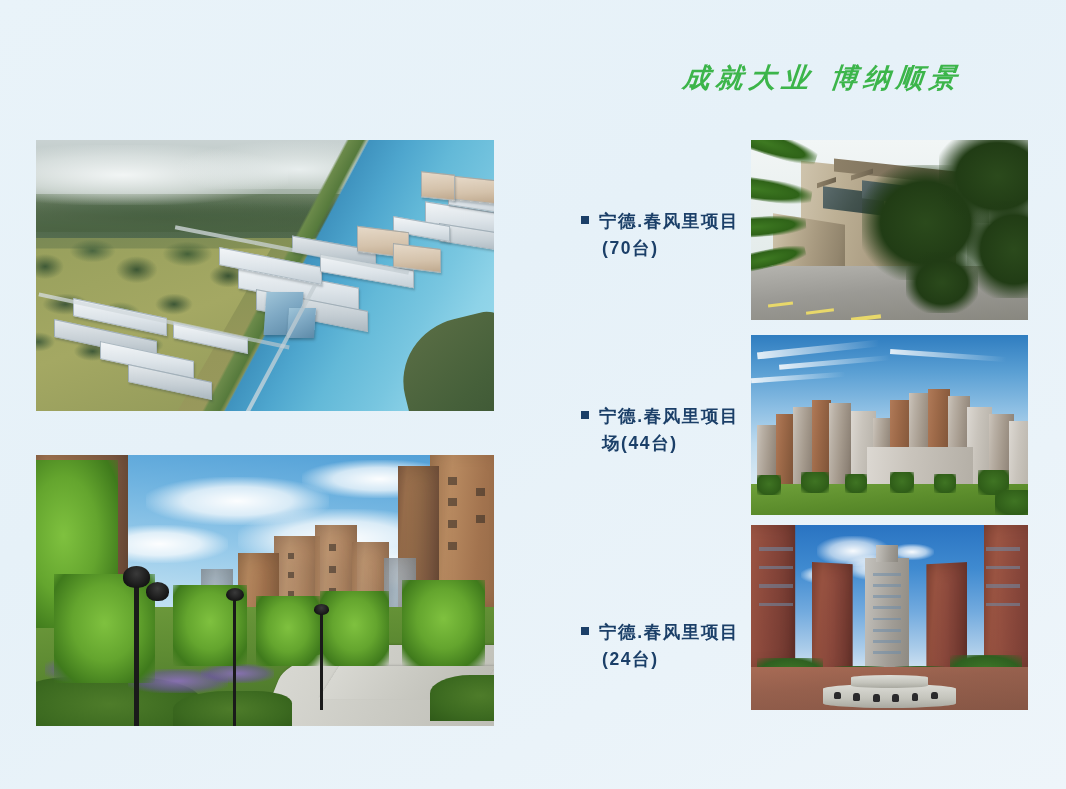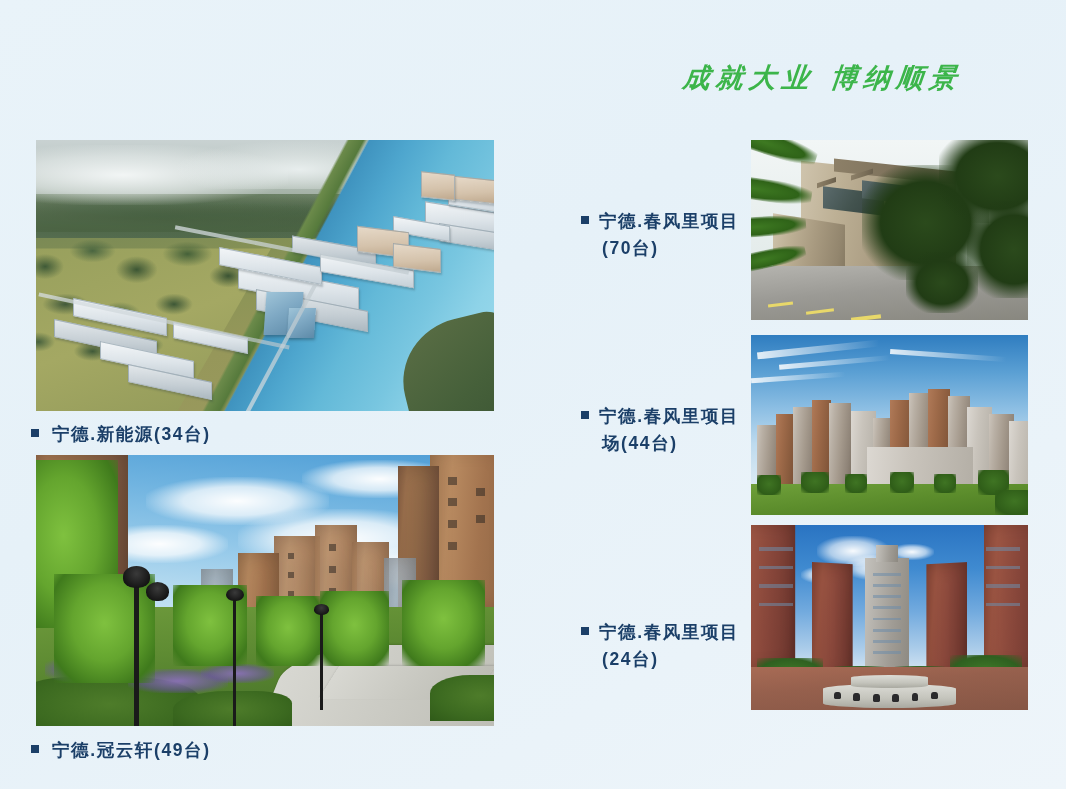--- a/index.html
+++ b/index.html
@@ -311,23 +311,20 @@
     <div class="layer p1-bld dark" style="left:20%;top:86%;width:18%;height:6%;transform:skewY(12deg);"></div>
     <div class="layer p1-bld" style="left:30%;top:70%;width:16%;height:5%;transform:skewY(12deg);"></div>
 
     <div class="layer p1-glass" style="left:50%;top:56%;width:8%;height:16%;transform:skewX(-4deg);"></div>
     <div class="layer p1-glass" style="left:55%;top:62%;width:6%;height:11%;transform:skewX(-4deg);"></div>
 
     <div class="layer p1-road" style="left:0;top:66%;width:56%;height:1.6%;transform:rotate(12deg);"></div>
     <div class="layer p1-road" style="left:30%;top:40%;width:52%;height:1.3%;transform:rotate(11deg);"></div>
     <div class="layer p1-road" style="left:36%;top:78%;width:34%;height:1.4%;transform:rotate(-62deg);"></div>
   </div>
-  <div class="caption" style="left:31px;top:421px;">
-    <span class="bullet"></span><span class="txt">宁德.新能源(34台)</span>
-  </div>
 
   <div class="photo" id="p2">
     <div class="layer p2-sky"></div>
     <div class="layer p2-cloud" style="left:24%;top:8%;width:40%;height:18%;"></div>
     <div class="layer p2-cloud" style="left:44%;top:20%;width:46%;height:22%;"></div>
     <div class="layer p2-cloud" style="left:58%;top:2%;width:34%;height:14%;"></div>
     <div class="layer p2-cloud" style="left:12%;top:26%;width:30%;height:14%;"></div>
     <div class="layer p2-cloud" style="left:66%;top:34%;width:34%;height:16%;"></div>
 
     <div class="layer p2-bld" style="left:-2%;top:-2%;width:22%;height:56%;"></div>
@@ -379,23 +376,20 @@
     <div class="layer p2-tree" style="left:62%;top:50%;width:15%;height:28%;"></div>
     <div class="layer p2-tree" style="left:80%;top:46%;width:18%;height:32%;"></div>
 
     <div class="layer p2-lamp-pole" style="left:21.5%;top:46%;width:0.9%;height:54%;"></div>
     <div class="layer p2-lamp-head" style="left:19%;top:41%;width:6%;height:8%;"></div>
     <div class="layer p2-lamp-head" style="left:24%;top:47%;width:5%;height:7%;"></div>
     <div class="layer p2-lamp-pole" style="left:43%;top:52%;width:0.7%;height:48%;"></div>
     <div class="layer p2-lamp-head" style="left:41.5%;top:49%;width:4%;height:5%;"></div>
     <div class="layer p2-lamp-pole" style="left:62%;top:58%;width:0.6%;height:36%;"></div>
     <div class="layer p2-lamp-head" style="left:60.8%;top:55%;width:3.2%;height:4%;"></div>
-  </div>
-  <div class="caption" style="left:31px;top:737px;">
-    <span class="bullet"></span><span class="txt">宁德.冠云轩(49台)</span>
   </div>
 
   <div class="photo" id="p3">
     <div class="layer p3-sky"></div>
     <div class="layer p3-bld" style="left:18%;top:16%;width:56%;height:62%;transform:skewY(6deg);"></div>
     <div class="layer p3-roof" style="left:30%;top:14%;width:44%;height:7%;transform:skewY(6deg);"></div>
     <div class="layer p3-glass" style="left:26%;top:28%;width:22%;height:12%;transform:skewY(7deg);"></div>
     <div class="layer p3-glass" style="left:40%;top:24%;width:16%;height:10%;transform:skewY(7deg);"></div>
     <div class="layer p3-bld" style="left:8%;top:44%;width:26%;height:34%;transform:skewY(9deg);"></div>
     <div class="layer p3-roof" style="left:24%;top:22%;width:7%;height:3%;transform:skewY(-18deg);"></div>

